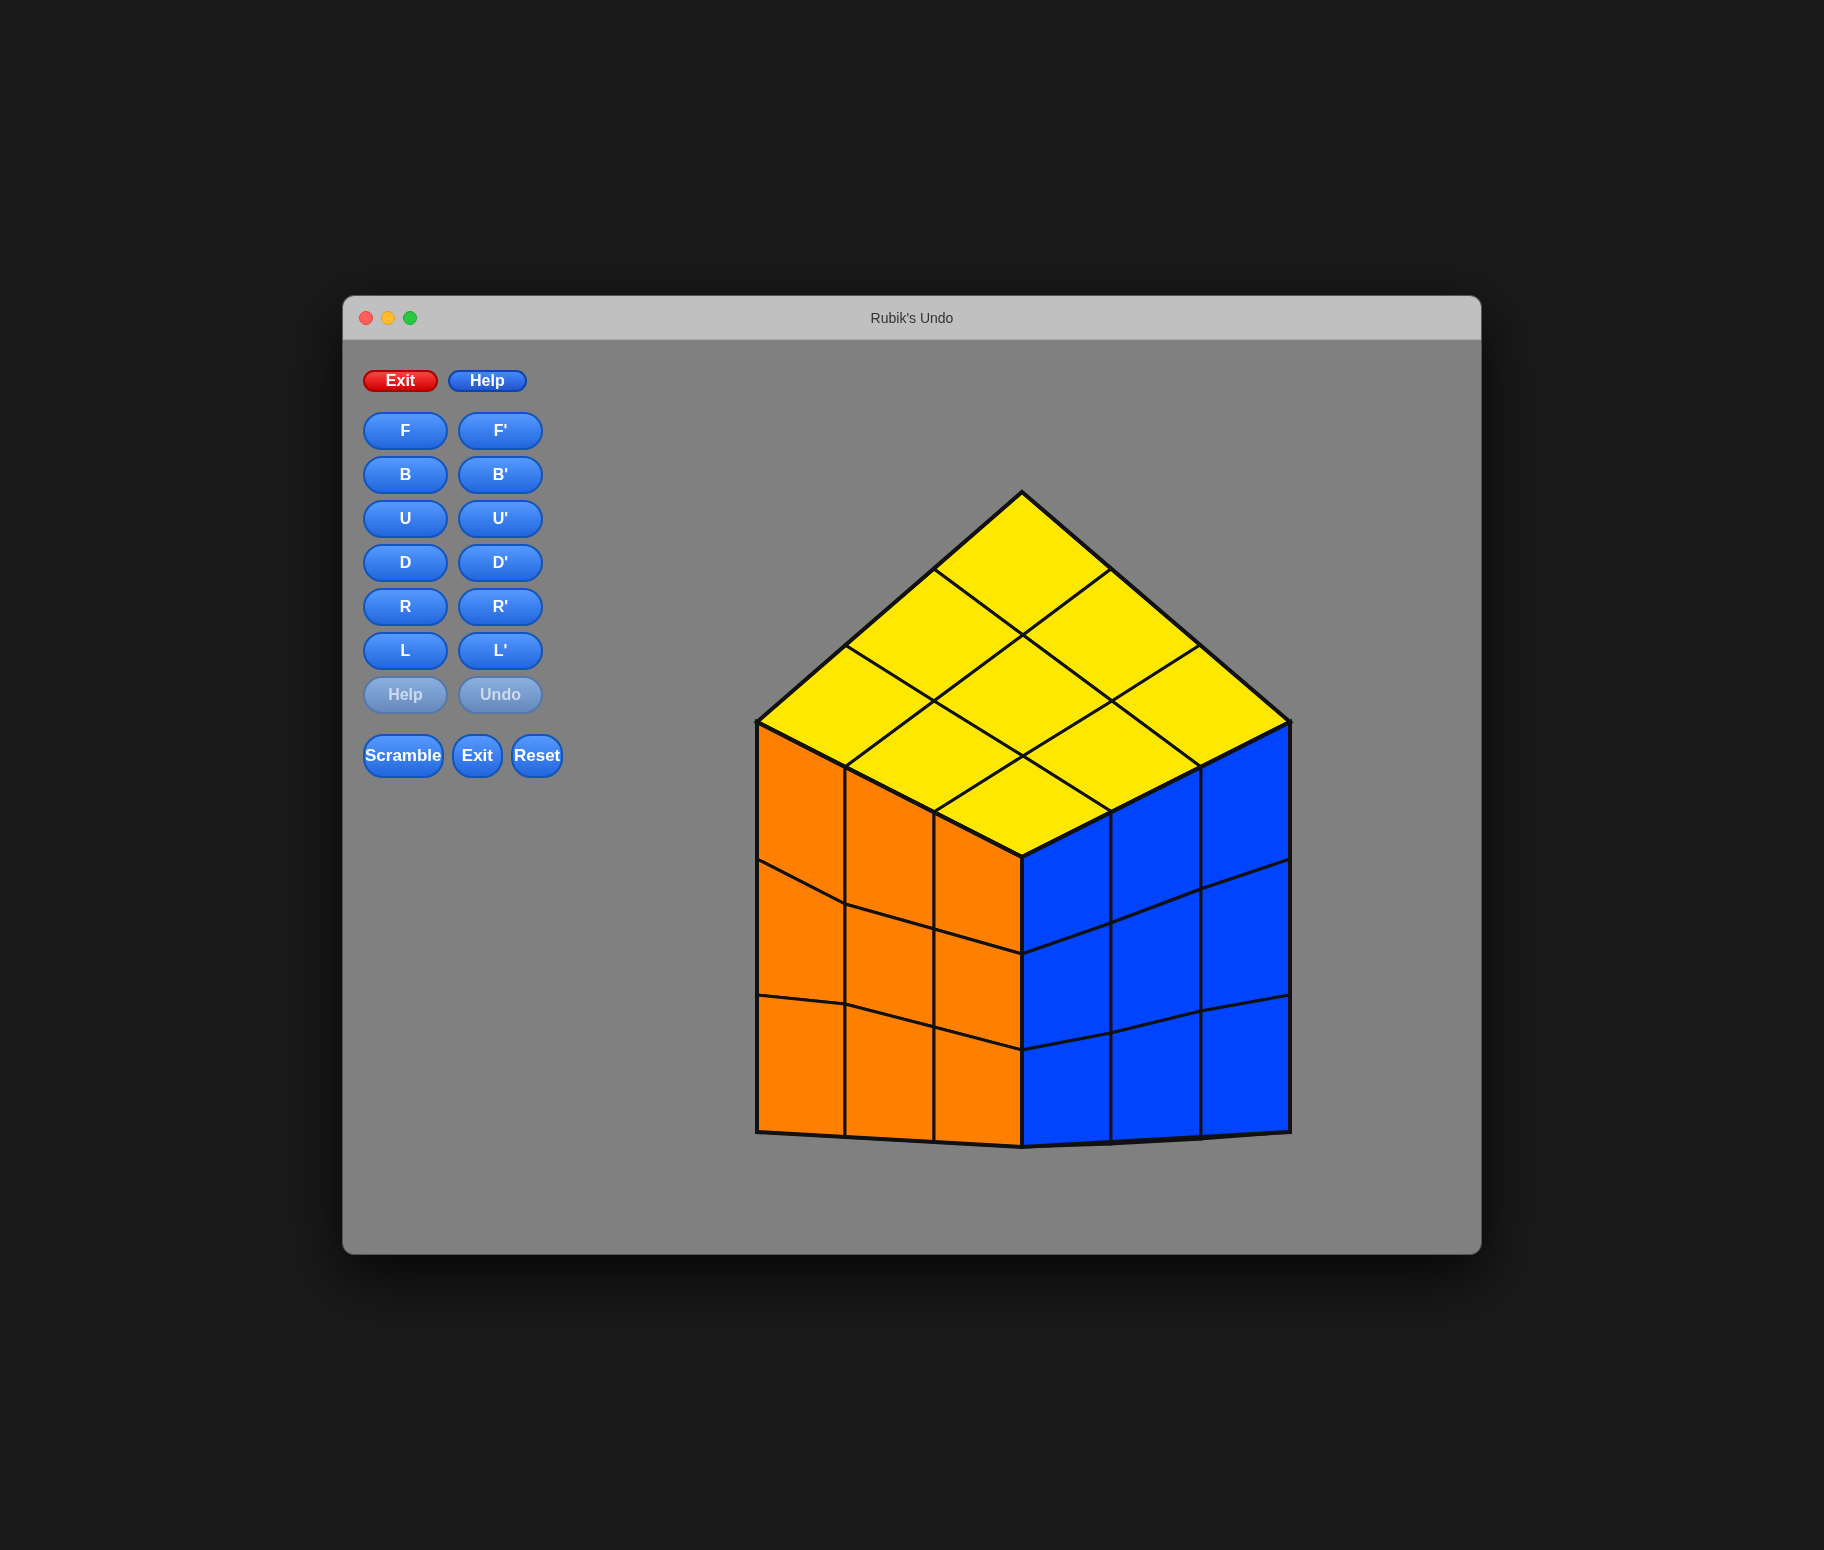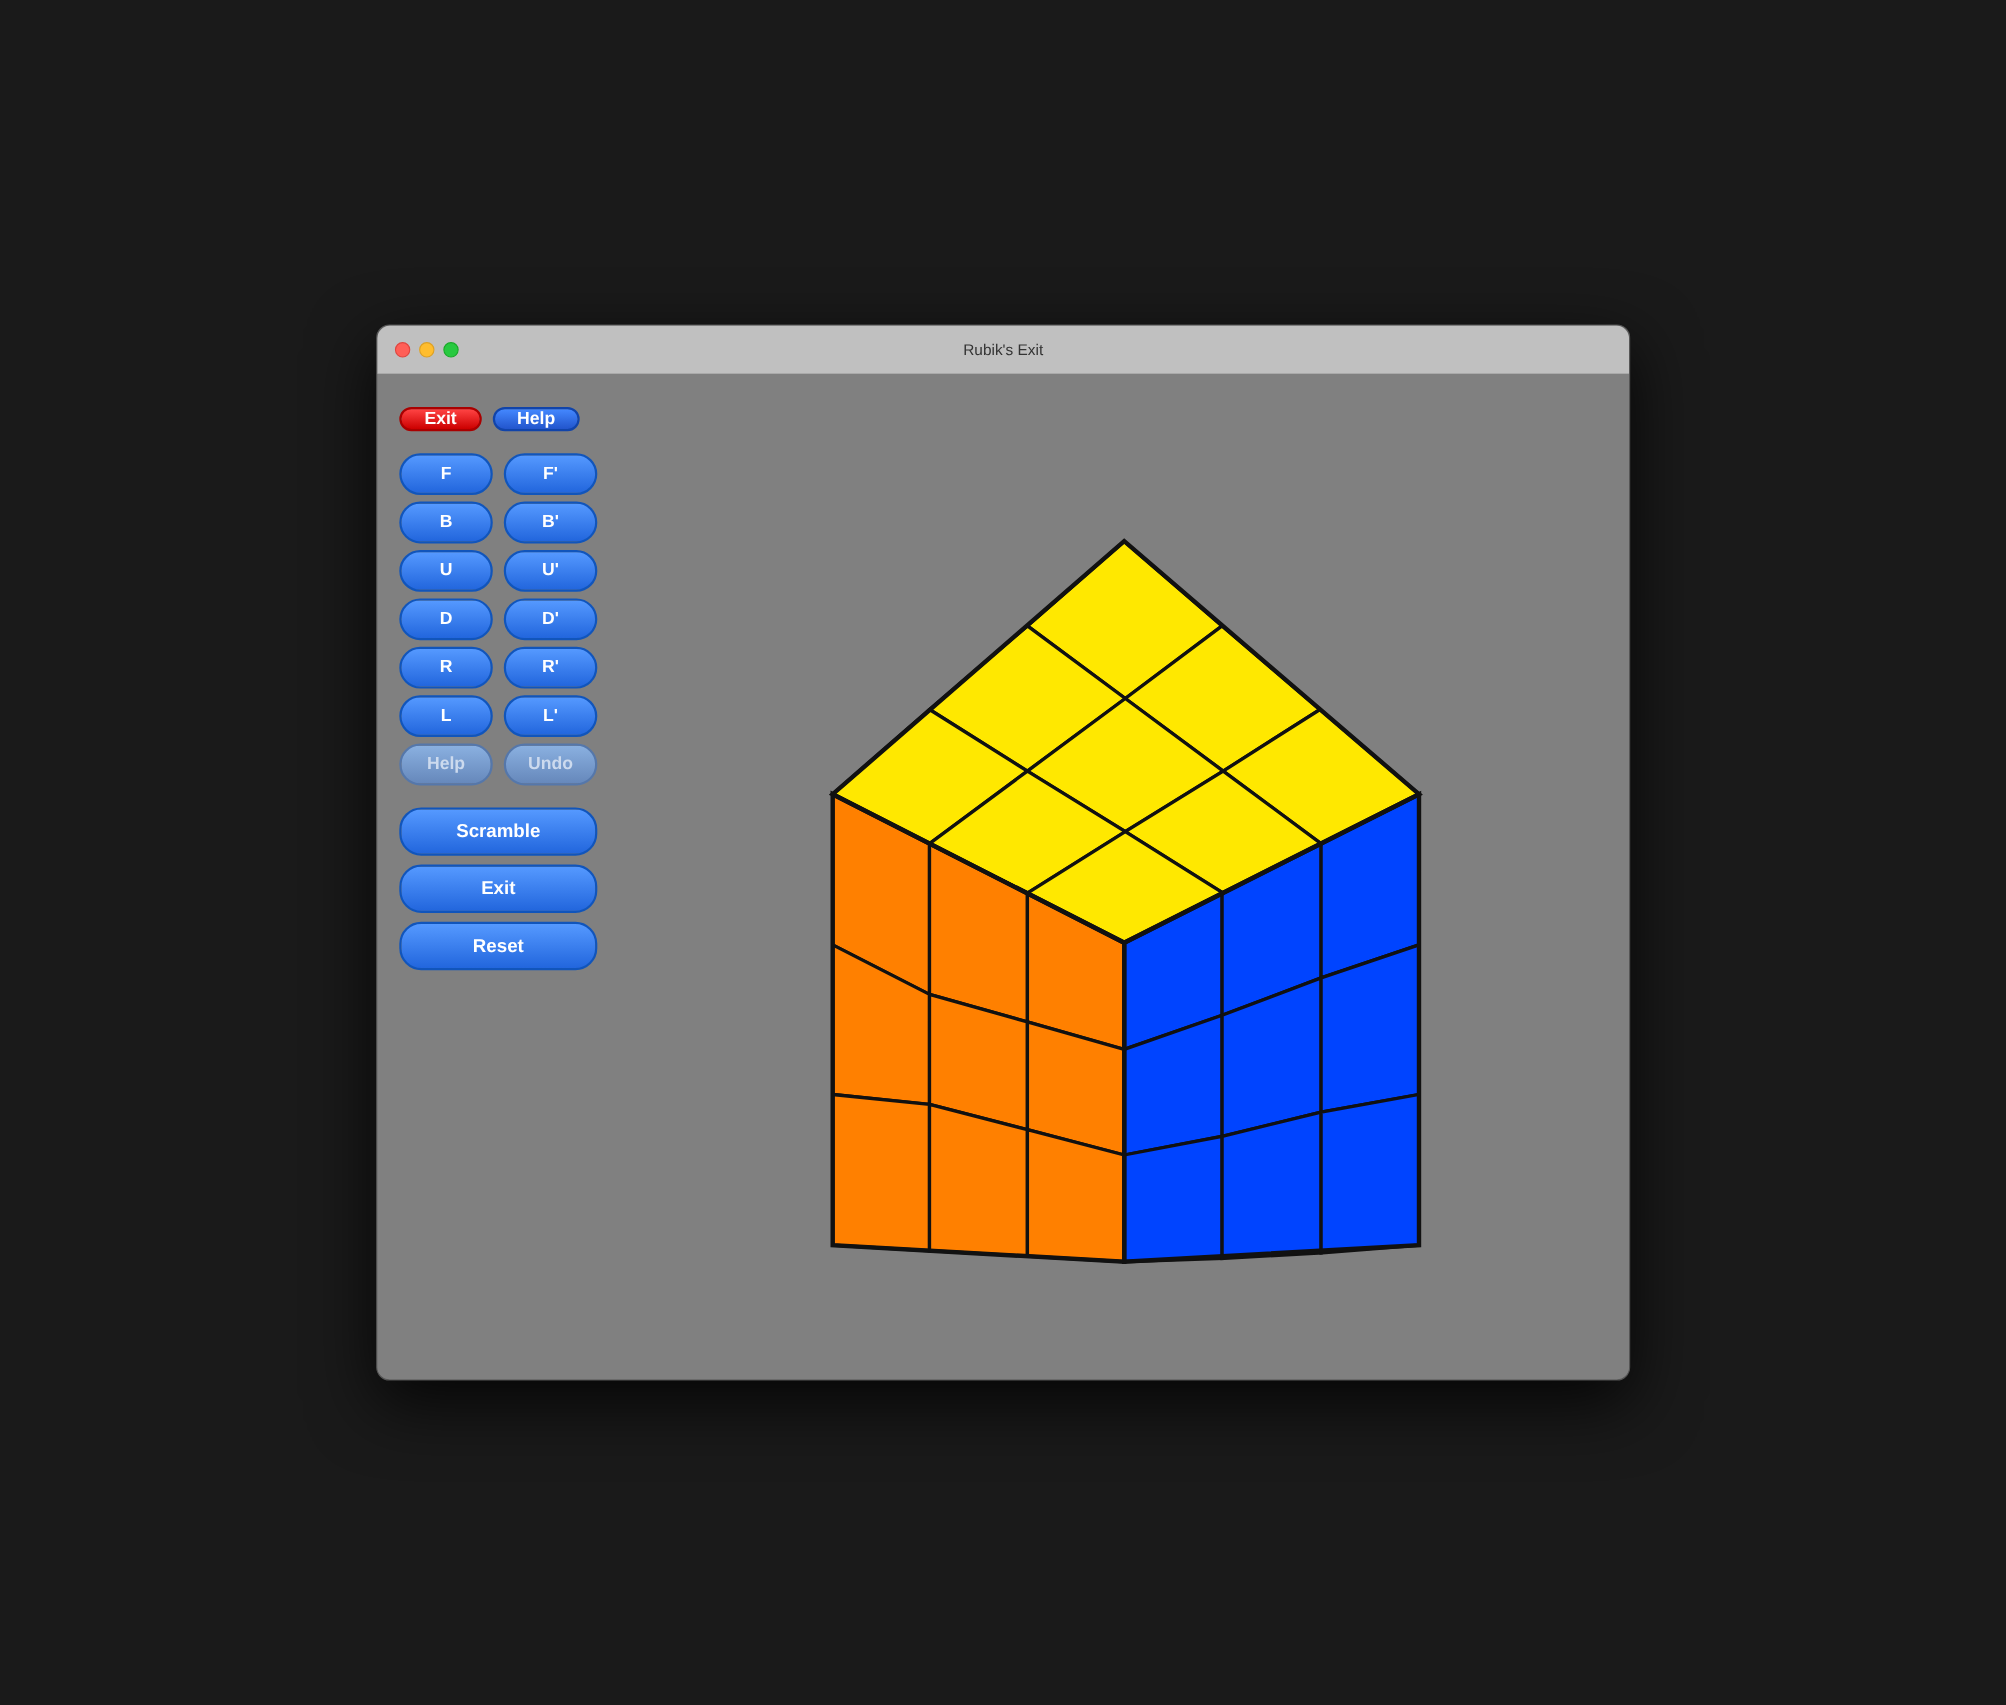--- a/index.html
+++ b/index.html
@@ -115,21 +115,21 @@
       text-align: center;
     }
     .btn-move.disabled {
       background: linear-gradient(180deg, #8ab0e0 0%, #6688bb 100%);
       border-color: #5577aa;
       color: #ccdaee;
       cursor: not-allowed;
     }
     .action-buttons {
       display: flex;
-      flex-direction: column;
+      flex-direction: row;
       gap: 8px;
       margin-top: 10px;
     }
     .btn-action {
       background: linear-gradient(180deg, #5599ff 0%, #2266dd 100%);
       border: 2px solid #1155bb;
       border-radius: 20px;
       font-size: 17px;
       font-weight: bold;
       color: white;
@@ -152,21 +152,21 @@
 </head>
 <body>
 
 <div class="window">
   <div class="titlebar">
     <div class="traffic-lights">
       <div class="traffic-light close"></div>
       <div class="traffic-light minimize"></div>
       <div class="traffic-light maximize"></div>
     </div>
-    <div class="titlebar-title">Rubik's Exit</div>
+    <div class="titlebar-title">Rubik's Undo</div>
   </div>
 
   <div class="content">
     <div class="sidebar">
       <div class="top-buttons">
         <button class="btn btn-exit">Exit</button>
         <button class="btn btn-help">Help</button>
       </div>
       <div class="move-buttons">
         <div class="move-row">

